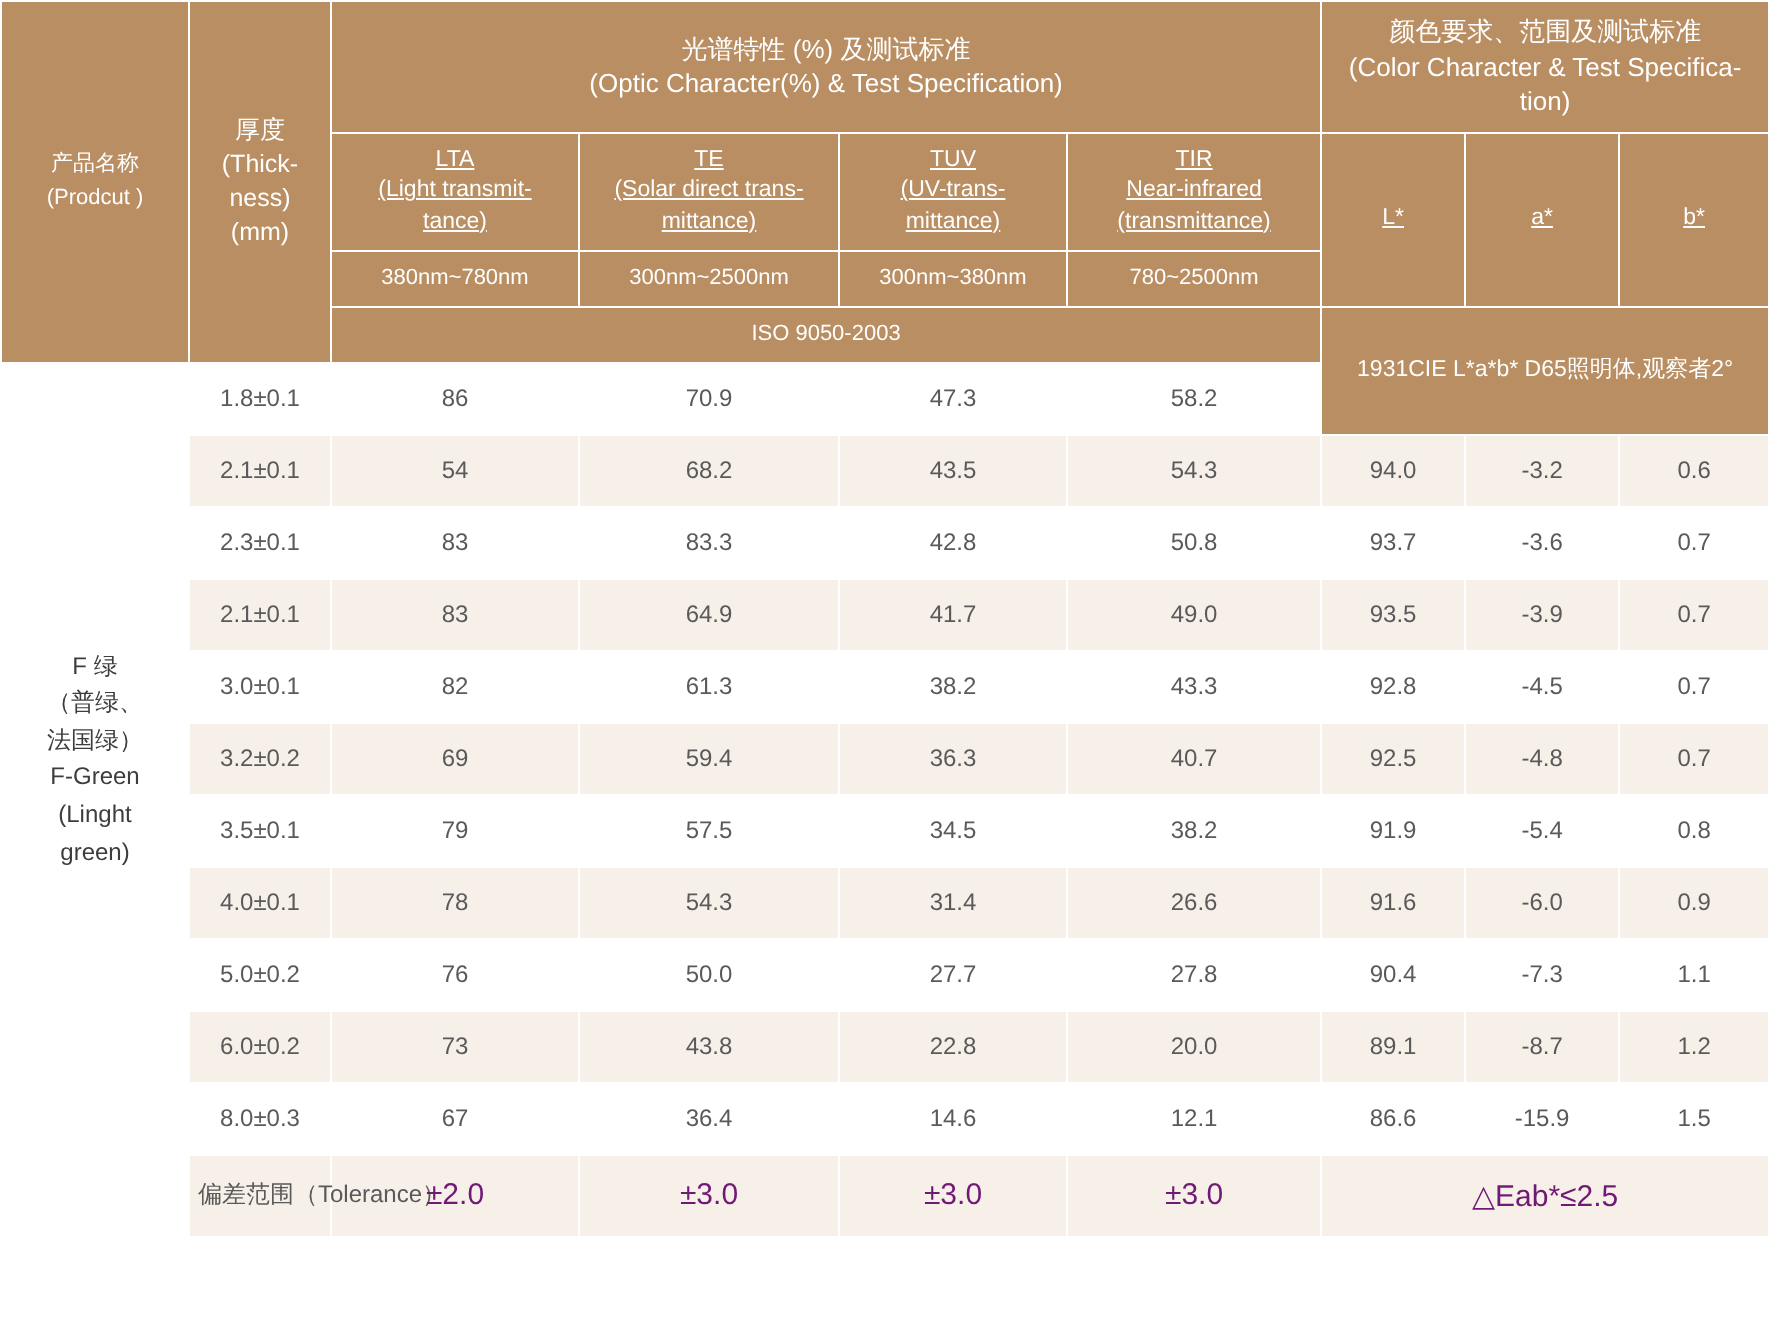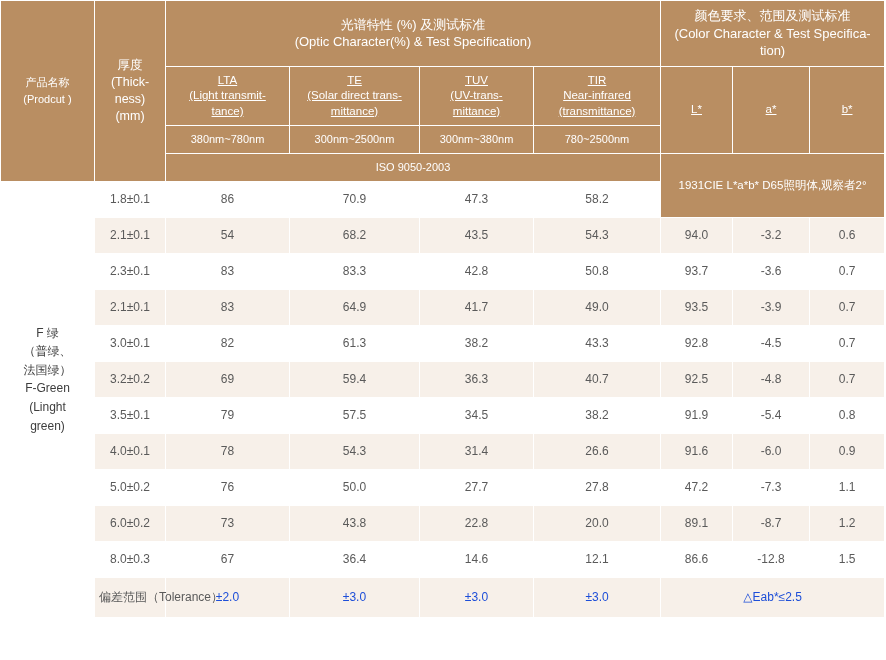--- a/index.html
+++ b/index.html
@@ -82,22 +82,22 @@
     padding: 4px 0;
   }
   td.tol-label {
     background: #f7f0e9;
     font-size: 12px;
     color: #5a5a5a;
     padding: 11px 4px;
   }
   td.tol-val {
     background: #f7f0e9;
-    font-size: 12px;
-    color: #1d4ed8;
+    font-size: 15px;
+    color: #701a75;
     padding: 11px 2px;
   }
   td.tol-blank {
     background: #ffffff;
   }
   .nowrap { white-space: nowrap; margin-left: 36px; }
 </style>
 </head>
 <body>
 
@@ -262,42 +262,42 @@
       <td class="body">91.6</td>
       <td class="body">-6.0</td>
       <td class="body">0.9</td>
     </tr>
     <tr class="row-odd">
       <td class="body nowrap">5.0±0.2</td>
       <td class="body">76</td>
       <td class="body">50.0</td>
       <td class="body">27.7</td>
       <td class="body">27.8</td>
-      <td class="body">47.2</td>
+      <td class="body">90.4</td>
       <td class="body">-7.3</td>
       <td class="body">1.1</td>
     </tr>
     <tr class="row-even">
       <td class="body nowrap">6.0±0.2</td>
       <td class="body">73</td>
       <td class="body">43.8</td>
       <td class="body">22.8</td>
       <td class="body">20.0</td>
       <td class="body">89.1</td>
       <td class="body">-8.7</td>
       <td class="body">1.2</td>
     </tr>
     <tr class="row-odd">
       <td class="body nowrap">8.0±0.3</td>
       <td class="body">67</td>
       <td class="body">36.4</td>
       <td class="body">14.6</td>
       <td class="body">12.1</td>
       <td class="body">86.6</td>
-      <td class="body">-12.8</td>
+      <td class="body">-15.9</td>
       <td class="body">1.5</td>
     </tr>
 
     <tr>
       <td class="tol-blank"></td>
       <td class="tol-label nowrap">偏差范围（Tolerance）</td>
       <td class="tol-val">±2.0</td>
       <td class="tol-val">±3.0</td>
       <td class="tol-val">±3.0</td>
       <td class="tol-val">±3.0</td>

